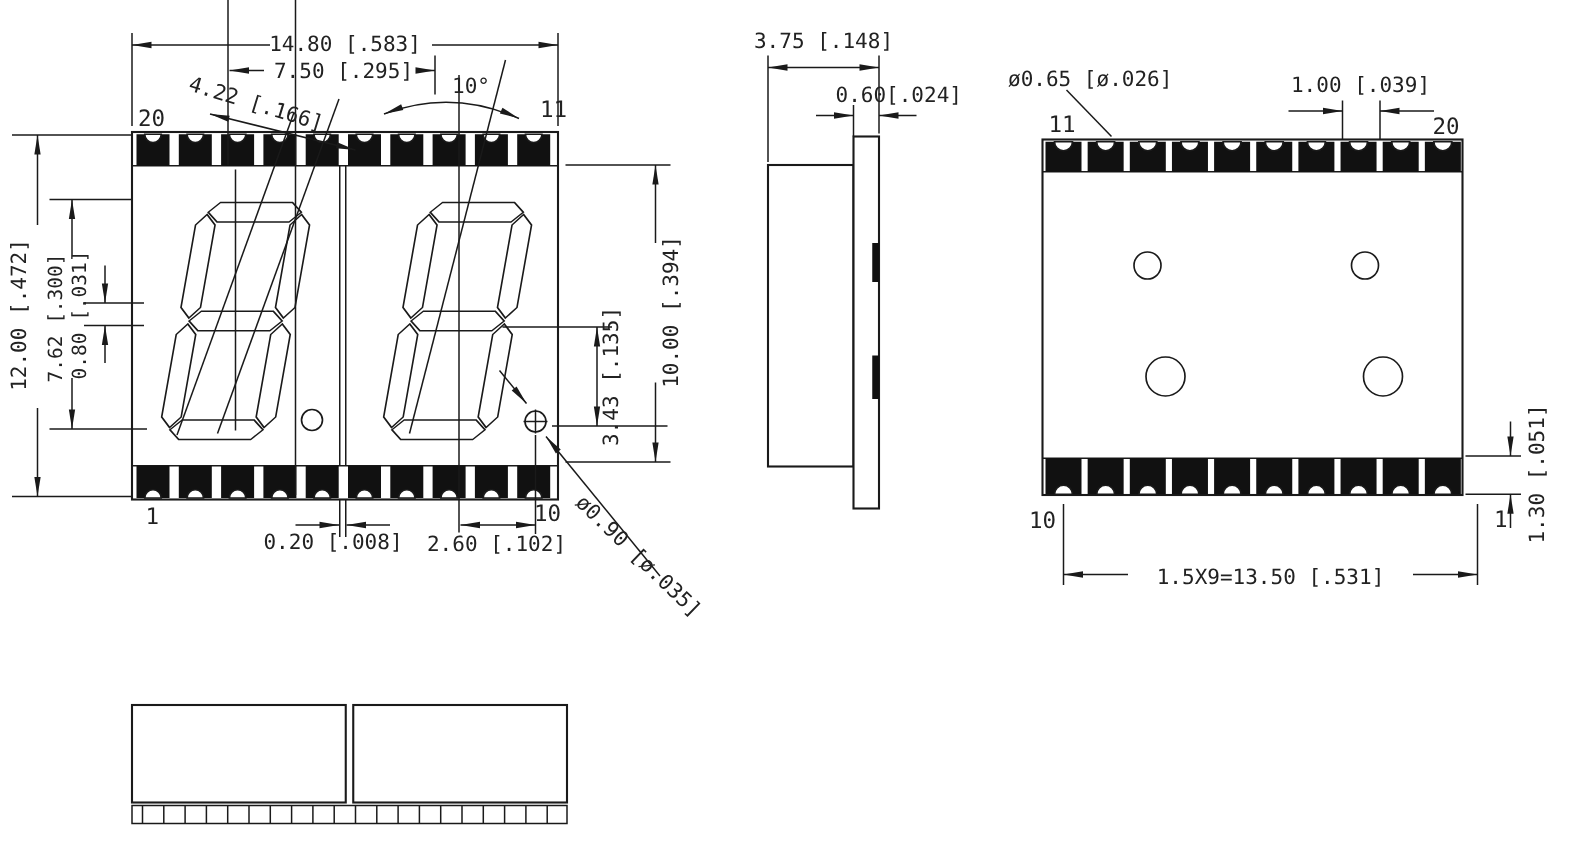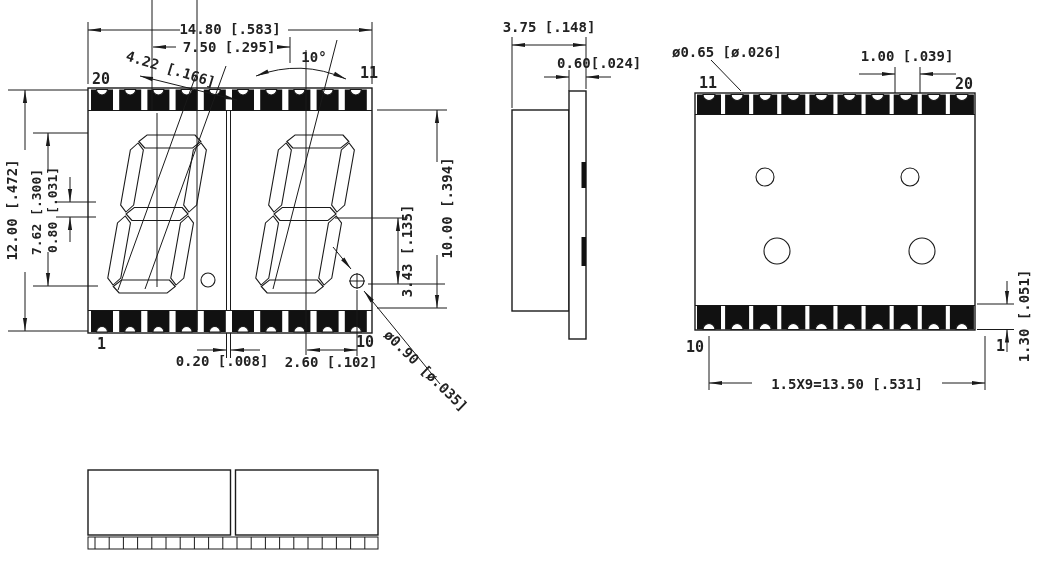--- a/index.html
+++ b/index.html
@@ -1,16 +1,16 @@
 <!DOCTYPE html>
 <html><head>
 <meta charset="utf-8">
 <style>
   html,body{margin:0;padding:0;background:#fff;}
-  #root{position:relative;width:1050px;height:567px;background:#ffffff;overflow:hidden;font-weight:bold;}
+  #root{position:relative;width:1050px;height:567px;background:#ffffff;overflow:hidden;}
   svg{position:absolute;left:0;top:0;}
   .ln{stroke:#1a1a1a;stroke-width:1;fill:none;}
   .outline{stroke:#1a1a1a;stroke-width:1.4;fill:#ffffff;}
   .seg{stroke:#1a1a1a;stroke-width:1.1;fill:none;}
   .pad{fill:#111111;stroke:none;}
   .notch{fill:#ffffff;stroke:#1a1a1a;stroke-width:1.1;}
   .mark{fill:#111111;}
   .dim{font-family:"DejaVu Sans Mono",monospace;font-size:14px;fill:#222222;}
   .dims{font-family:"DejaVu Sans Mono",monospace;font-size:13px;fill:#222222;}
   .pin{font-family:"DejaVu Sans Mono",monospace;font-size:15px;fill:#222222;}

